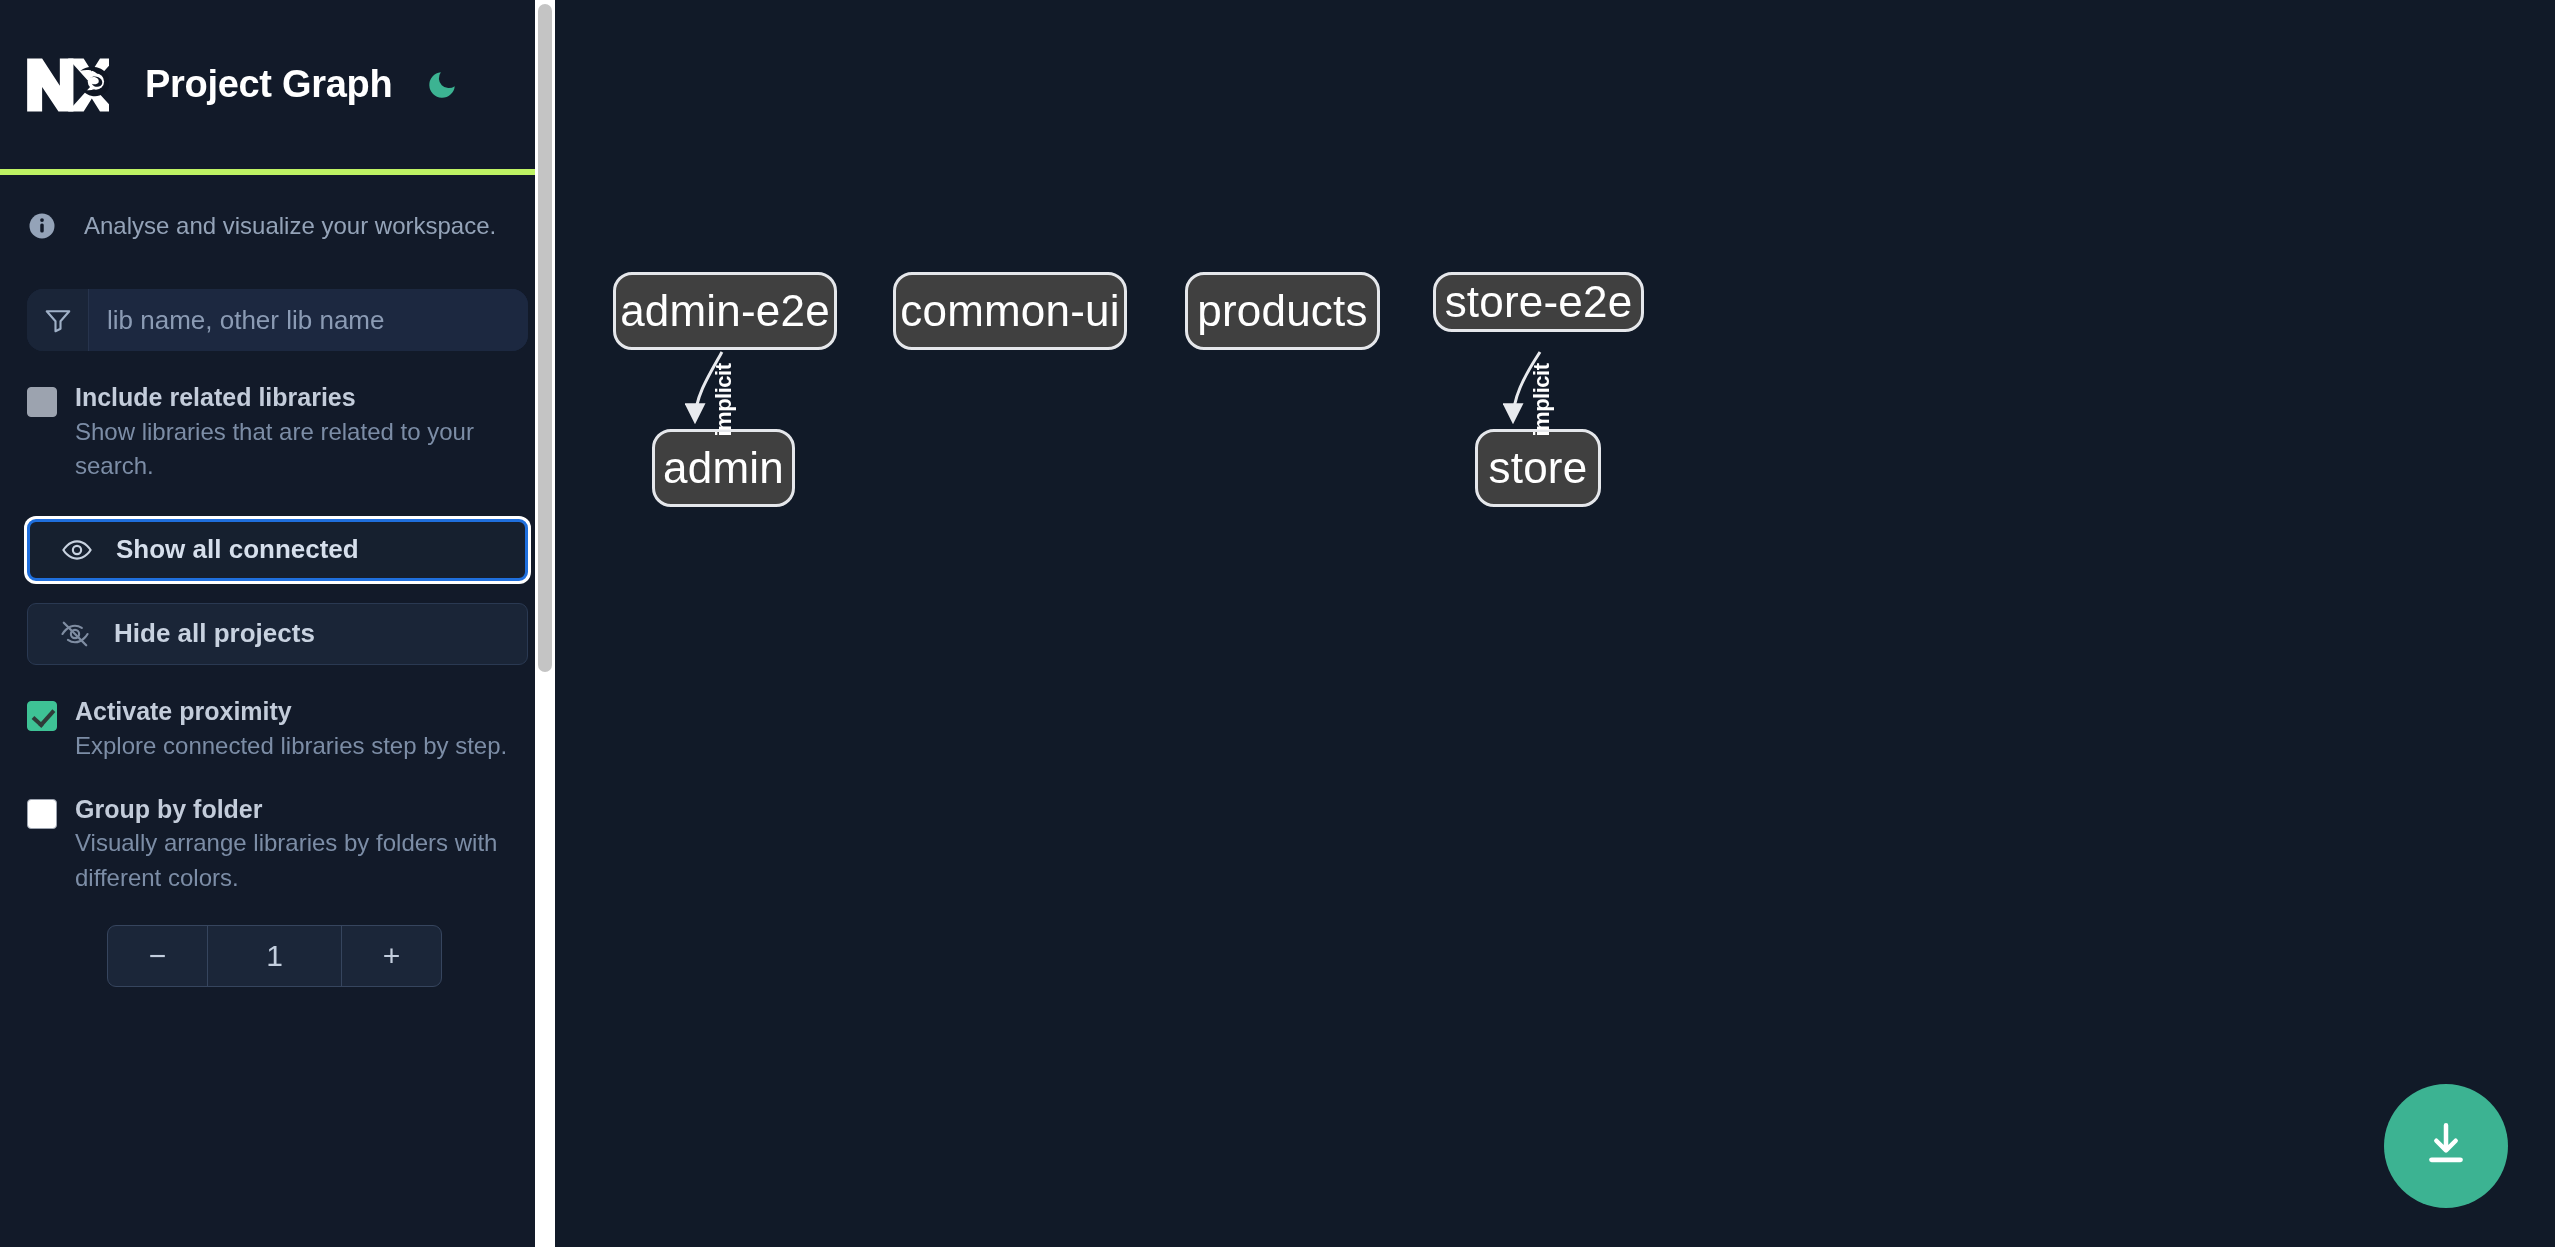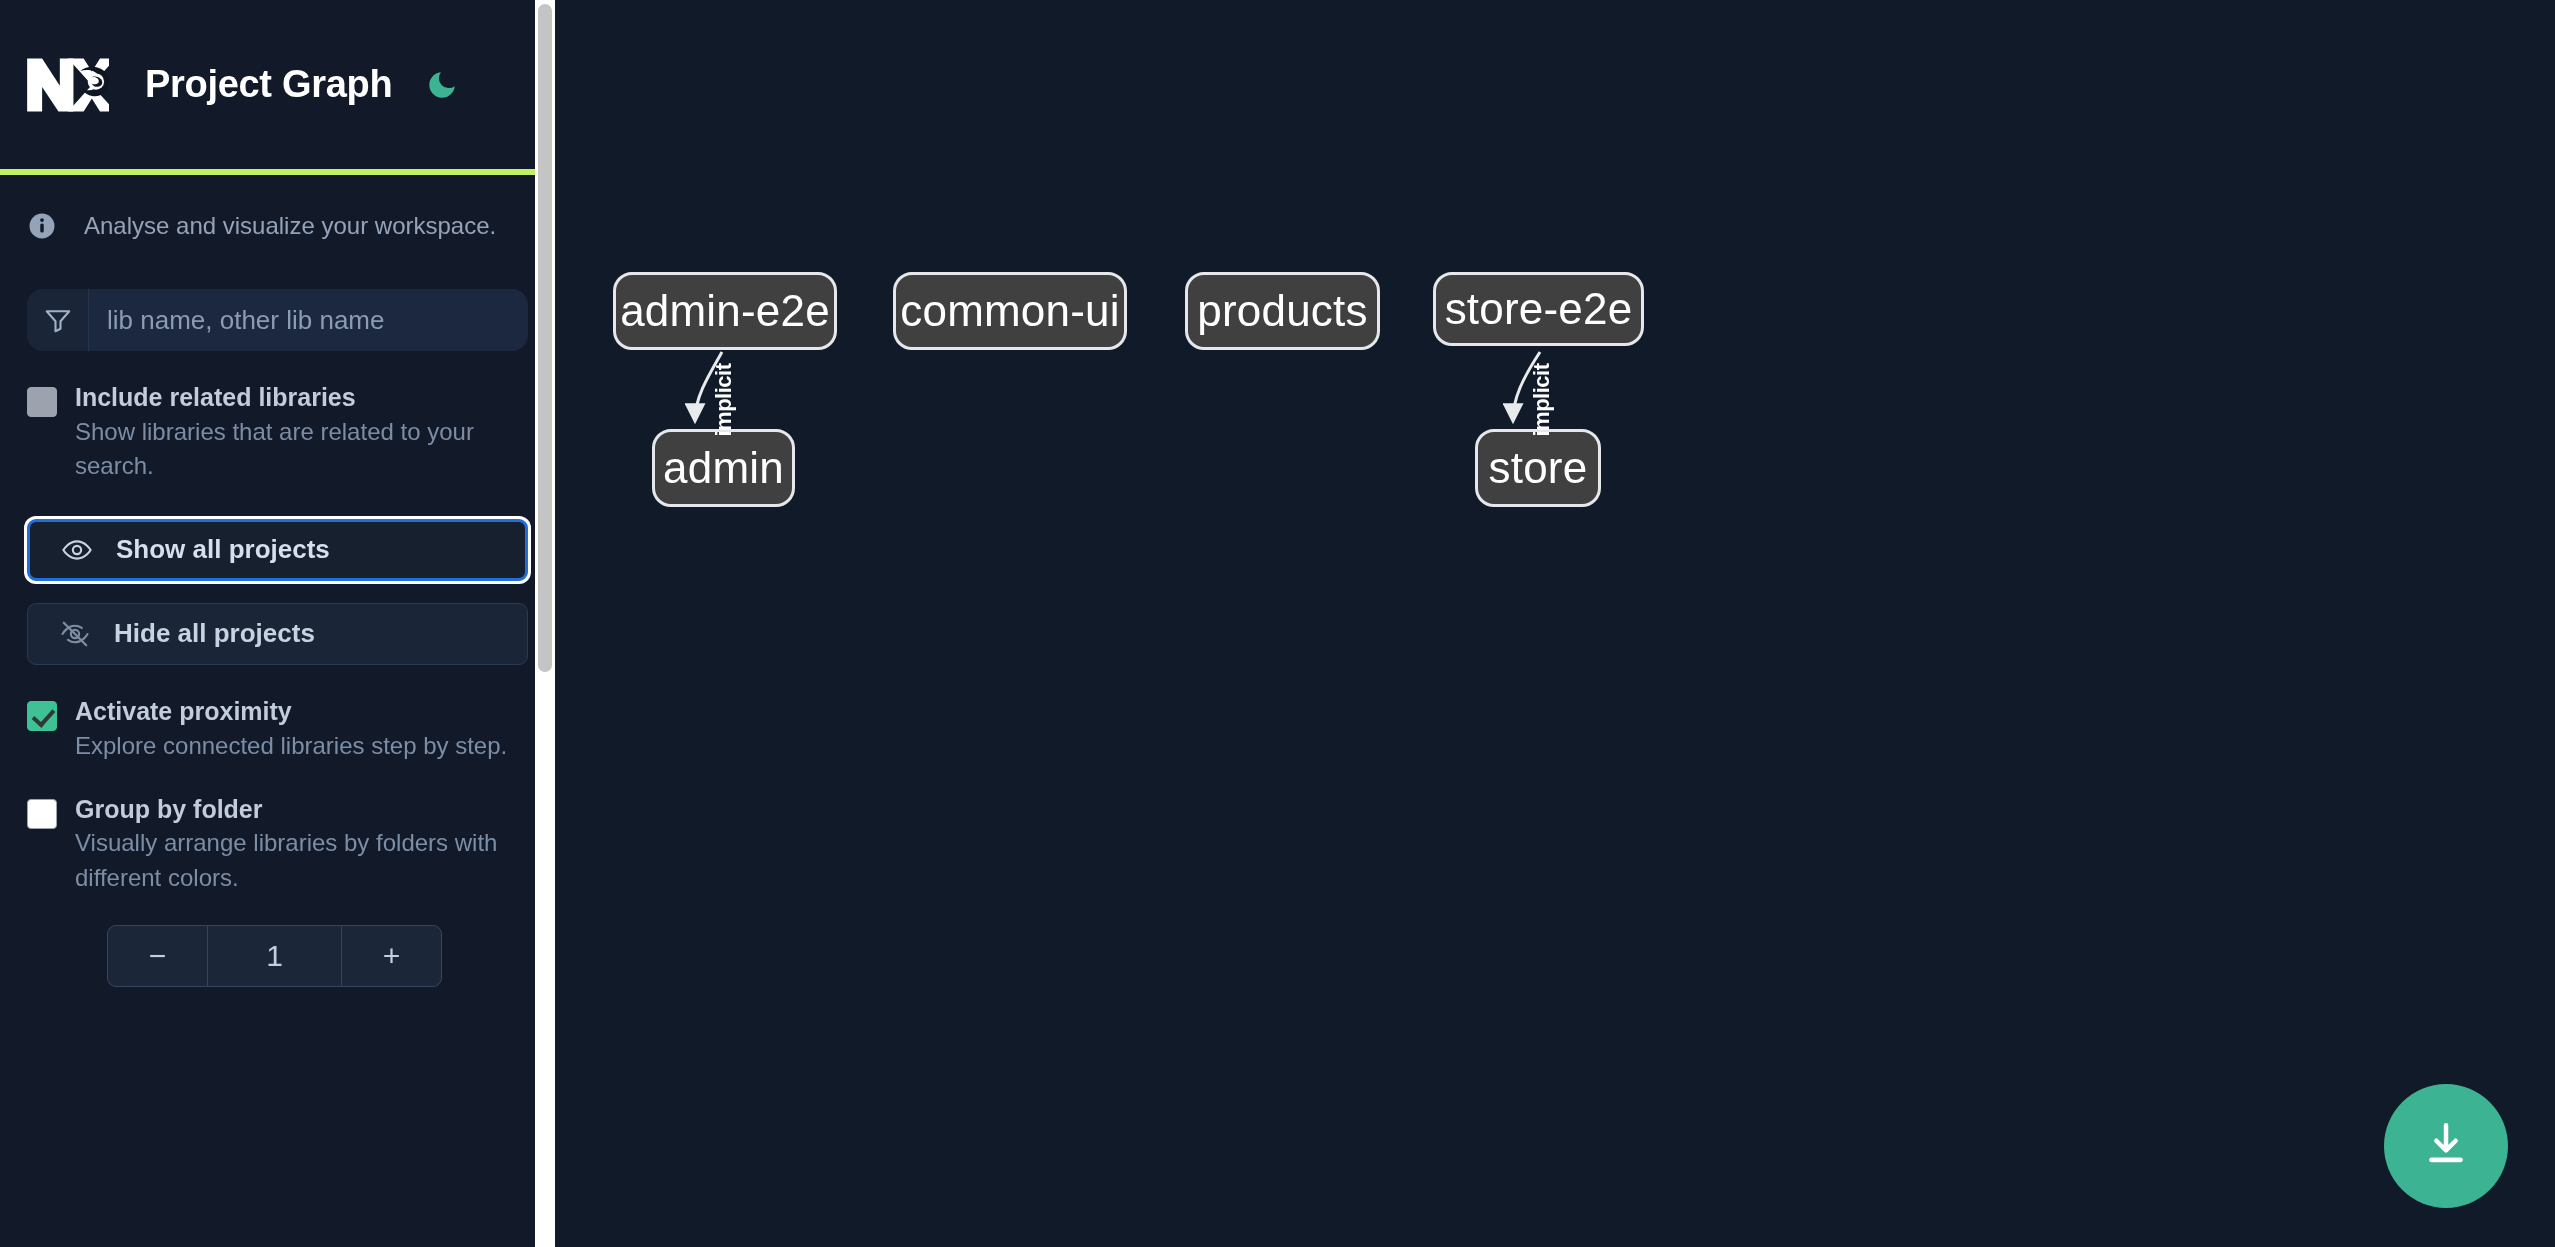--- a/index.html
+++ b/index.html
@@ -292,21 +292,21 @@
       </div>
 
       <div class="btn-group">
         <div class="act-btn focused">
           <span class="bico">
             <svg width="32" height="32" viewBox="0 0 24 24" aria-hidden="true">
               <path d="M1.8 12S5.5 5.5 12 5.5 22.2 12 22.2 12 18.5 18.5 12 18.5 1.8 12 1.8 12z" fill="none" stroke="#c8d2e0" stroke-width="1.6"></path>
               <circle cx="12" cy="12" r="3.1" fill="none" stroke="#c8d2e0" stroke-width="1.6"></circle>
             </svg>
           </span>
-          <span class="blabel">Show all projects</span>
+          <span class="blabel">Show all connected</span>
         </div>
 
         <div class="act-btn">
           <span class="bico">
             <svg width="32" height="32" viewBox="0 0 24 24" aria-hidden="true">
               <path d="M2.6 12S6.1 5.8 12 5.8c2 0 3.7.7 5.1 1.6M21.4 12s-3.5 6.2-9.4 6.2c-2.1 0-3.9-.8-5.3-1.8" fill="none" stroke="#7f8da2" stroke-width="1.6" stroke-linecap="round"></path>
               <circle cx="12" cy="12" r="3.1" fill="none" stroke="#7f8da2" stroke-width="1.6"></circle>
               <path d="M3.6 3.6l16.8 16.8" stroke="#7f8da2" stroke-width="1.7" stroke-linecap="round"></path>
             </svg>
           </span>
@@ -352,21 +352,21 @@
         </marker>
       </defs>
       <path d="M 167 352 C 152 378 140 398 140 420" fill="none" stroke="#e8eaee" stroke-width="3" marker-end="url(#arrow)"></path>
       <path d="M 985 352 C 968 378 958 398 958 420" fill="none" stroke="#e8eaee" stroke-width="3" marker-end="url(#arrow)"></path>
     </svg>
 
     <div id="node-layer">
         <div class="node" style="left: 58px; top: 272px; width: 224px; height: 78px;">admin-e2e</div>
         <div class="node" style="left: 338px; top: 272px; width: 234px; height: 78px;">common-ui</div>
         <div class="node" style="left: 630px; top: 272px; width: 195px; height: 78px;">products</div>
-        <div class="node" style="left: 878px; top: 272px; width: 211px; height: 74px;">store-e2e</div>
+        <div class="node" style="left: 878px; top: 272px; width: 211px; height: 60px;">store-e2e</div>
         <div class="node" style="left: 97px; top: 429px; width: 143px; height: 78px;">admin</div>
         <div class="node" style="left: 920px; top: 429px; width: 126px; height: 78px;">store</div>
       </div>
     <div id="label-layer">
         <div class="edge-label" style="left: 132px; top: 387px;">implicit</div>
         <div class="edge-label" style="left: 950px; top: 387px;">implicit</div>
       </div>
 
     <button class="fab">
       <span>

